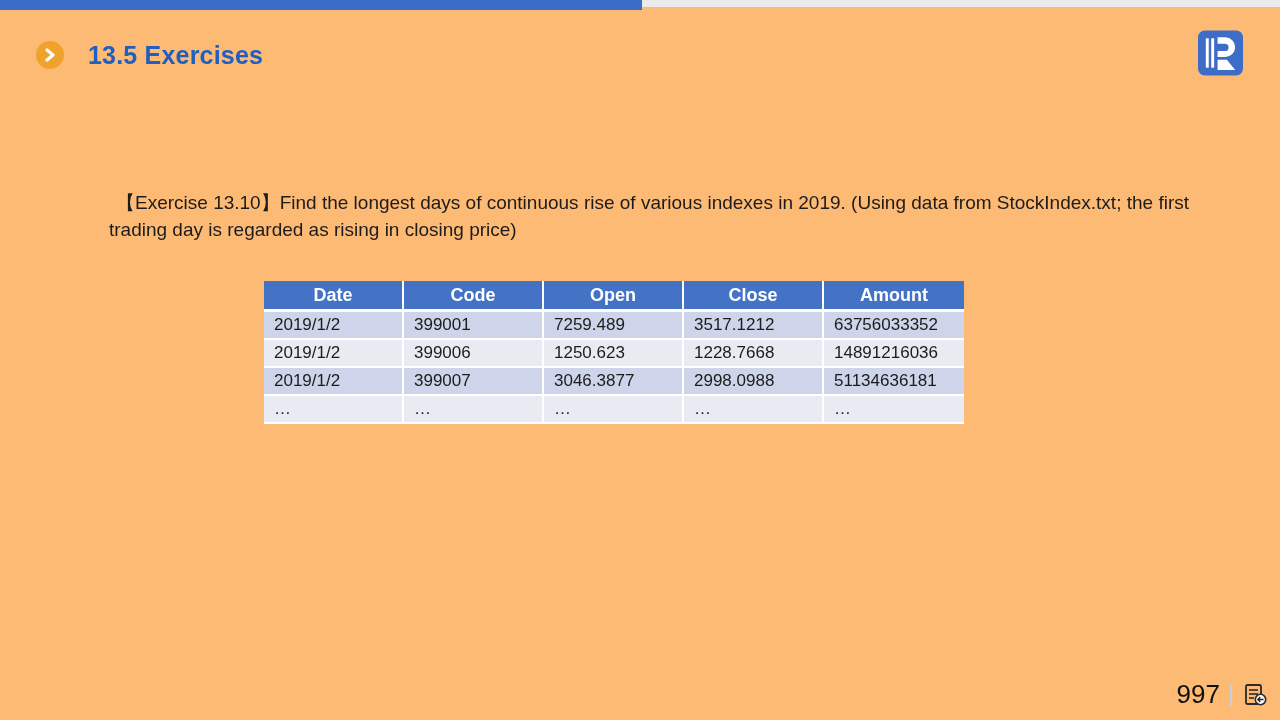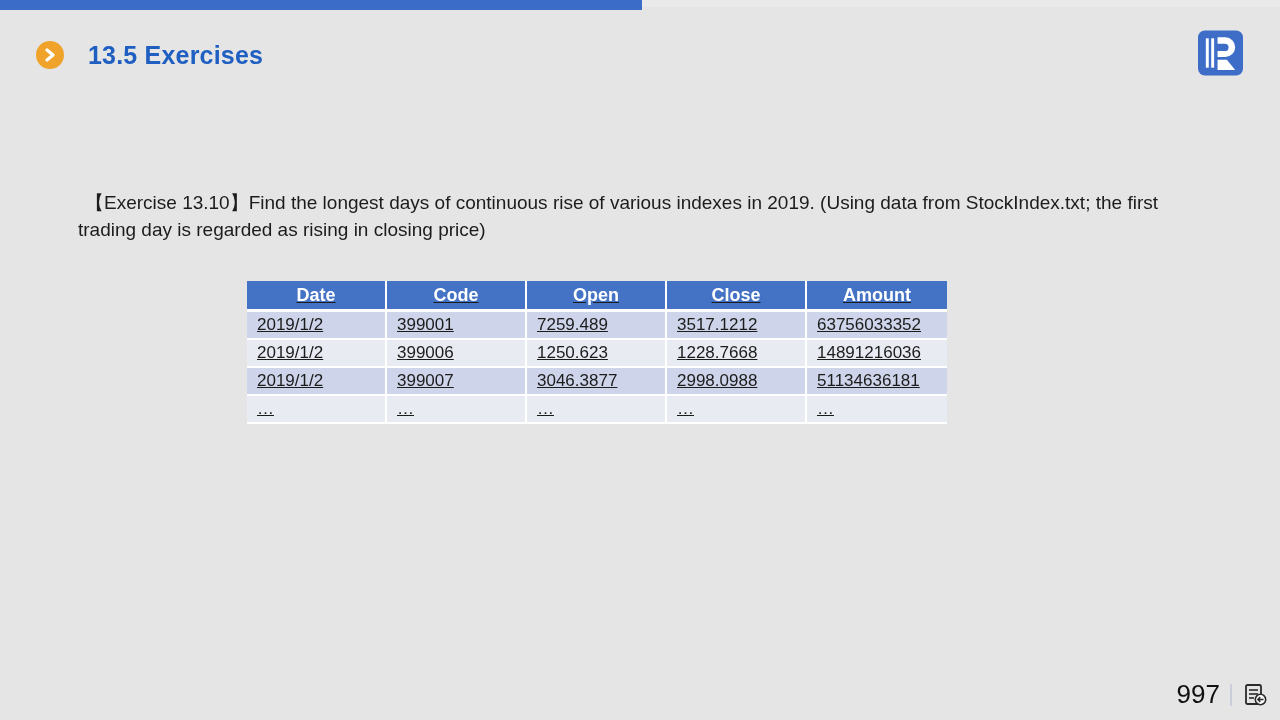--- a/index.html
+++ b/index.html
@@ -3,21 +3,21 @@
 <meta charset="utf-8">
 <style>
   * { margin:0; padding:0; box-sizing:border-box; }
   html,body { width:1280px; height:720px; }
   body {
     font-family:"Liberation Sans","DejaVu Sans",sans-serif;
     background:#ffffff;
     position:relative;
     overflow:hidden;
   }
-  .slide { position:absolute; inset:0; background:#e5e5e5; }
+  .slide { position:absolute; inset:0; background:#fdba74; }
 
   
   .topbar-blue { position:absolute; left:0; top:0; width:642px; height:10px; background:#3B6CC7; }
   .topbar-gray { position:absolute; left:642px; top:0; width:638px; height:7px; background:#EAEAEA; }
 
   
   .bullet {
     position:absolute; left:36px; top:41px;
     width:28px; height:28px; border-radius:50%;
     background:#F0A32B; color:#fff;
@@ -27,31 +27,31 @@
   h1.title {
     position:absolute; left:88px; top:41px;
     font-size:25px; font-weight:bold; color:#1F5FC2;
     letter-spacing:0.2px;
   }
   .logo { position:absolute; left:1198px; top:30px; width:45px; height:46px; }
   .logo svg { display:block; }
 
   
   .exercise {
-    position:absolute; left:78px; top:189px; width:1140px;
+    position:absolute; left:109px; top:189px; width:1140px;
     font-size:19px; line-height:27px; color:#1c1c1c;
     text-indent:7px;
   }
 
   
   table.stock {
-    position:absolute; left:247px; top:281px;
+    position:absolute; left:264px; top:281px;
     width:700px; table-layout:fixed;
     border-collapse:separate; border-spacing:0;
-    font-size:17px; color:#1c1c1c;text-decoration:underline;
+    font-size:17px; color:#1c1c1c;
   }
   table.stock col { width:140px; }
   table.stock th {
     background:#4472C4; color:#ffffff; font-weight:bold;
     font-size:18px; height:31px; text-align:center;
     border-right:2px solid #fff; border-bottom:3px solid #fff;
   }
   table.stock th:last-child { border-right:none;margin-left:36px; }
   table.stock td {
     height:28px; padding:0 10px;

